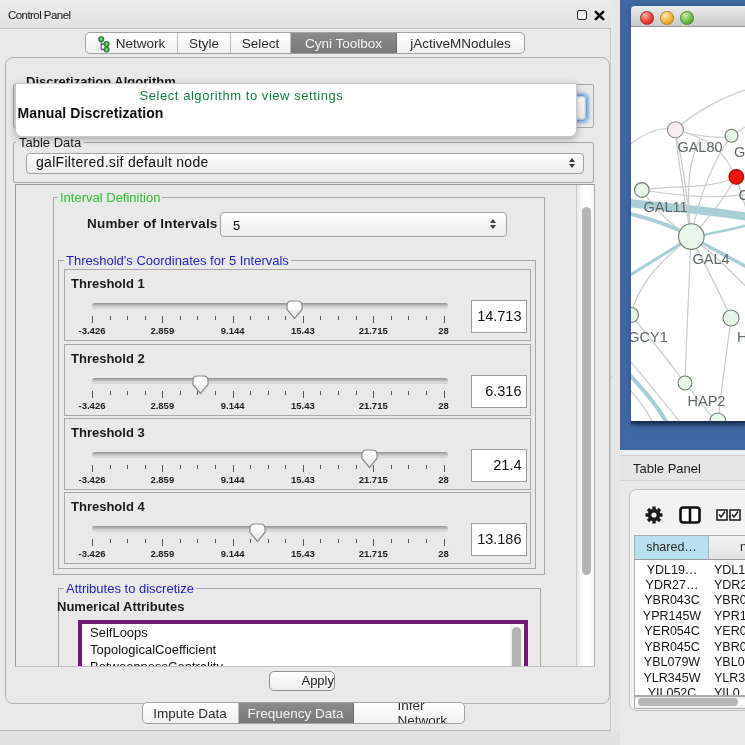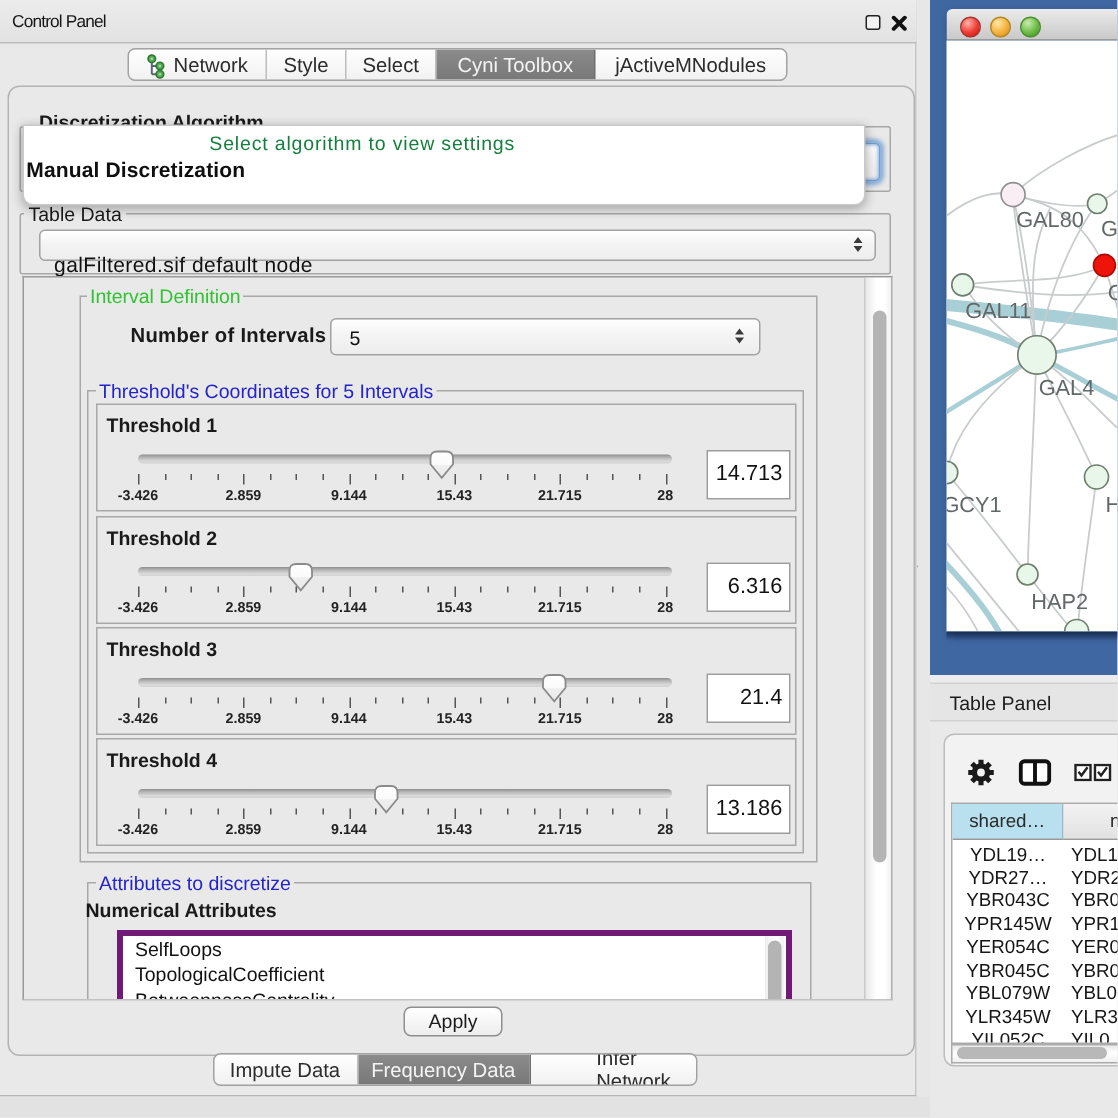--- a/index.html
+++ b/index.html
@@ -34,21 +34,21 @@
 
   <div class="abs" style="left:5px;top:57px;width:603px;height:645px;border:1px solid #b3b3b3;border-radius:8px;background:#e9e9e9;"></div>
 
   <div class="abs" style="left:13px;top:84px;width:579px;height:42px;border:1px solid #a8a8a8;border-radius:2px;"></div>
   <div class="abs blab" style="left:26px;top:74px;background:transparent;">Discretization Algorithm</div>
   <div class="abs combo" style="left:23px;top:95px;width:564px;height:26px;border-color:#6f9fd4;box-shadow:0 0 3px 2px rgba(100,150,210,0.75), inset 0 0 2px 1px rgba(100,150,210,0.6);"></div>
 
   <div class="abs" style="left:13px;top:142px;width:579px;height:39px;border:1px solid #a8a8a8;border-radius:2px;"></div>
   <div class="abs" style="left:16px;top:135px;font-size:13px;color:#1a1a1a;background:#e9e9e9;padding:0 3px;">Table Data</div>
   <div class="abs combo" style="left:26px;top:153px;width:558px;height:21px;">
-    <div class="abs" style="left:9px;top:14px;font-size:14px;letter-spacing:0.3px;color:#111;">galFiltered.sif default node</div>
+    <div class="abs" style="left:9px;top:0;font-size:14px;letter-spacing:0.3px;color:#111;">galFiltered.sif default node</div>
     <div class="arrows" style="right:7px;top:4px;">
         <div class="up"></div>
         <div class="dn"></div>
       </div>
   </div>
 
   <div class="abs" style="left:15px;top:184px;width:580px;height:483px;border:1px solid #9a9a9a;border-right-color:#aeaeae;border-bottom-color:#c2c2c2;background:#e9e9e9;box-sizing:border-box;overflow:hidden;">
 
     <div class="abs" style="left:560px;top:0;width:18px;height:481px;background:linear-gradient(90deg,#e8e8e8,#ffffff 40%,#ffffff 70%,#eeeeee);border-left:1px solid #c9c9c9;"></div>
     <div class="abs" style="left:565.5px;top:22px;width:9px;height:368px;background:#b4b4b4;border-radius:4.5px;"></div>
@@ -245,21 +245,21 @@
     <div class="abs" style="left:48px;top:396px;font-size:13px;color:#2424cc;background:#e9e9e9;padding:0 2px;">Attributes to discretize</div>
     <div class="abs blab" style="left:41px;top:414px;">Numerical Attributes</div>
 
     <div class="abs" style="left:62px;top:435px;width:450px;height:60px;background:#ffffff;border:4px solid #701a75;box-sizing:border-box;overflow:hidden;">
       <div class="abs" style="left:8px;top:0px;font-size:13px;color:#111;line-height:17px;">SelfLoops<br>TopologicalCoefficient<br>BetweennessCentrality</div>
       <div class="abs" style="right:1px;top:0;width:13px;height:60px;background:linear-gradient(90deg,#ededed,#ffffff 50%,#f0f0f0);"></div>
       <div class="abs" style="right:3px;top:3px;width:9px;height:56px;background:#b4b4b4;border-radius:4.5px;"></div>
     </div>
   </div>
 
-  <div class="abs" style="left:269px;top:671px;width:66px;height:20px;background:linear-gradient(#ffffff,#ededed);border:1px solid #8e8e8e;border-radius:5px;box-sizing:border-box;text-align:center;font-size:13px;color:#1c1c1c;line-height:18px;">Apply</div>
+  <div class="abs" style="left:269px;top:671px;width:66px;height:20px;background:linear-gradient(#ffffff,#ededed);border:1px solid #8e8e8e;border-radius:5px;box-sizing:border-box;text-align:right;font-size:13px;color:#1c1c1c;line-height:18px;">Apply</div>
 
   <div class="abs seg" style="left:141.5px;top:702px;width:323px;height:22px;">
     <div class="cell" style="width:96px;">Impute Data</div>
     <div class="cell sel" style="width:115px;">Frequency Data</div>
     <div class="cell" style="flex:1;padding-left:44px;">Infer Network</div>
   </div>
 </div>
 
 <div class="abs" style="left:0;top:731px;width:620px;height:14px;background:#e2e2e2;"></div>
 

